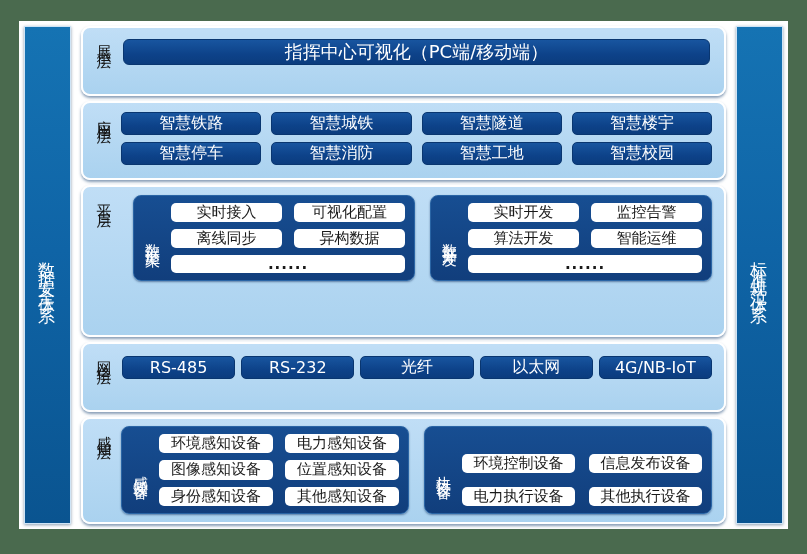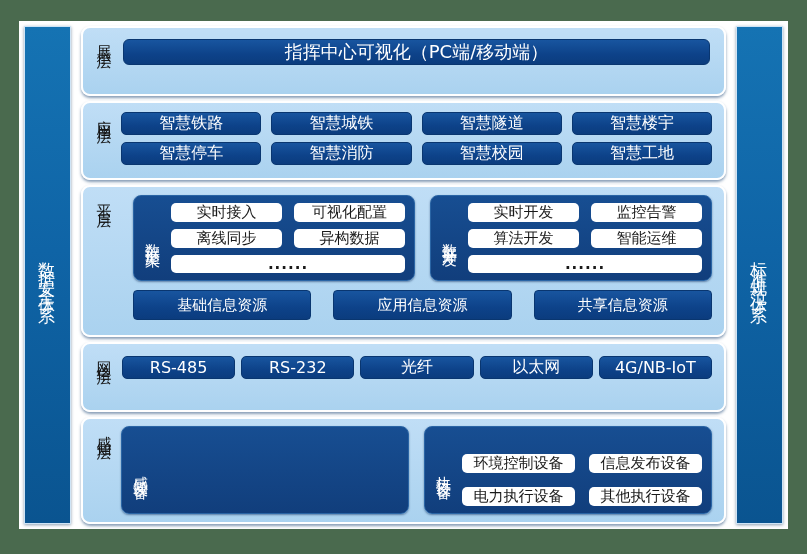--- a/index.html
+++ b/index.html
@@ -196,22 +196,22 @@
           <span class="vtext">应用层</span>
         </div>
         <div class="panel-body">
           <div class="app-grid">
             <div class="navy">智慧铁路</div>
             <div class="navy">智慧城铁</div>
             <div class="navy">智慧隧道</div>
             <div class="navy">智慧楼宇</div>
             <div class="navy">智慧停车</div>
             <div class="navy">智慧消防</div>
+            <div class="navy">智慧工地</div>
             <div class="navy">智慧校园</div>
-            <div class="navy">智慧工地</div>
           </div>
         </div>
       </div>
 
       <div class="panel platform">
         <div class="layer-label">
           <span class="vtext">平台层</span>
         </div>
         <div class="panel-body">
           <div class="plat-col">
@@ -237,25 +237,20 @@
                 <div class="white-grid">
                   <div class="white-box">实时开发</div>
                   <div class="white-box">监控告警</div>
                   <div class="white-box">算法开发</div>
                   <div class="white-box">智能运维</div>
                   <div class="white-box span2">......</div>
                 </div>
               </div>
 
             </div>
-            <div class="resources-row">
-              <div class="navy">基础信息资源</div>
-              <div class="navy">应用信息资源</div>
-              <div class="navy">共享信息资源</div>
-            </div>
           </div>
         </div>
       </div>
 
       <div class="panel network">
         <div class="layer-label">
           <span class="vtext">网络层</span>
         </div>
         <div class="panel-body">
           <div class="net-row">
@@ -272,20 +267,28 @@
         <div class="layer-label">
           <span class="vtext">感知层</span>
         </div>
         <div class="panel-body">
           <div class="perc-row">
 
             <div class="navy-container">
               <div class="container-label">
                 <span class="vtext">感知设备</span>
               </div>
+              <div class="white-grid grid-3r">
+                <div class="white-box">环境感知设备</div>
+                <div class="white-box">电力感知设备</div>
+                <div class="white-box">图像感知设备</div>
+                <div class="white-box">位置感知设备</div>
+                <div class="white-box">身份感知设备</div>
+                <div class="white-box">其他感知设备</div>
+              </div>
             </div>
 
             <div class="navy-container">
               <div class="container-label">
                 <span class="vtext">执行设备</span>
               </div>
               <div class="white-grid grid-2r">
                 <div class="white-box">环境控制设备</div>
                 <div class="white-box">信息发布设备</div>
                 <div class="white-box">电力执行设备</div>

